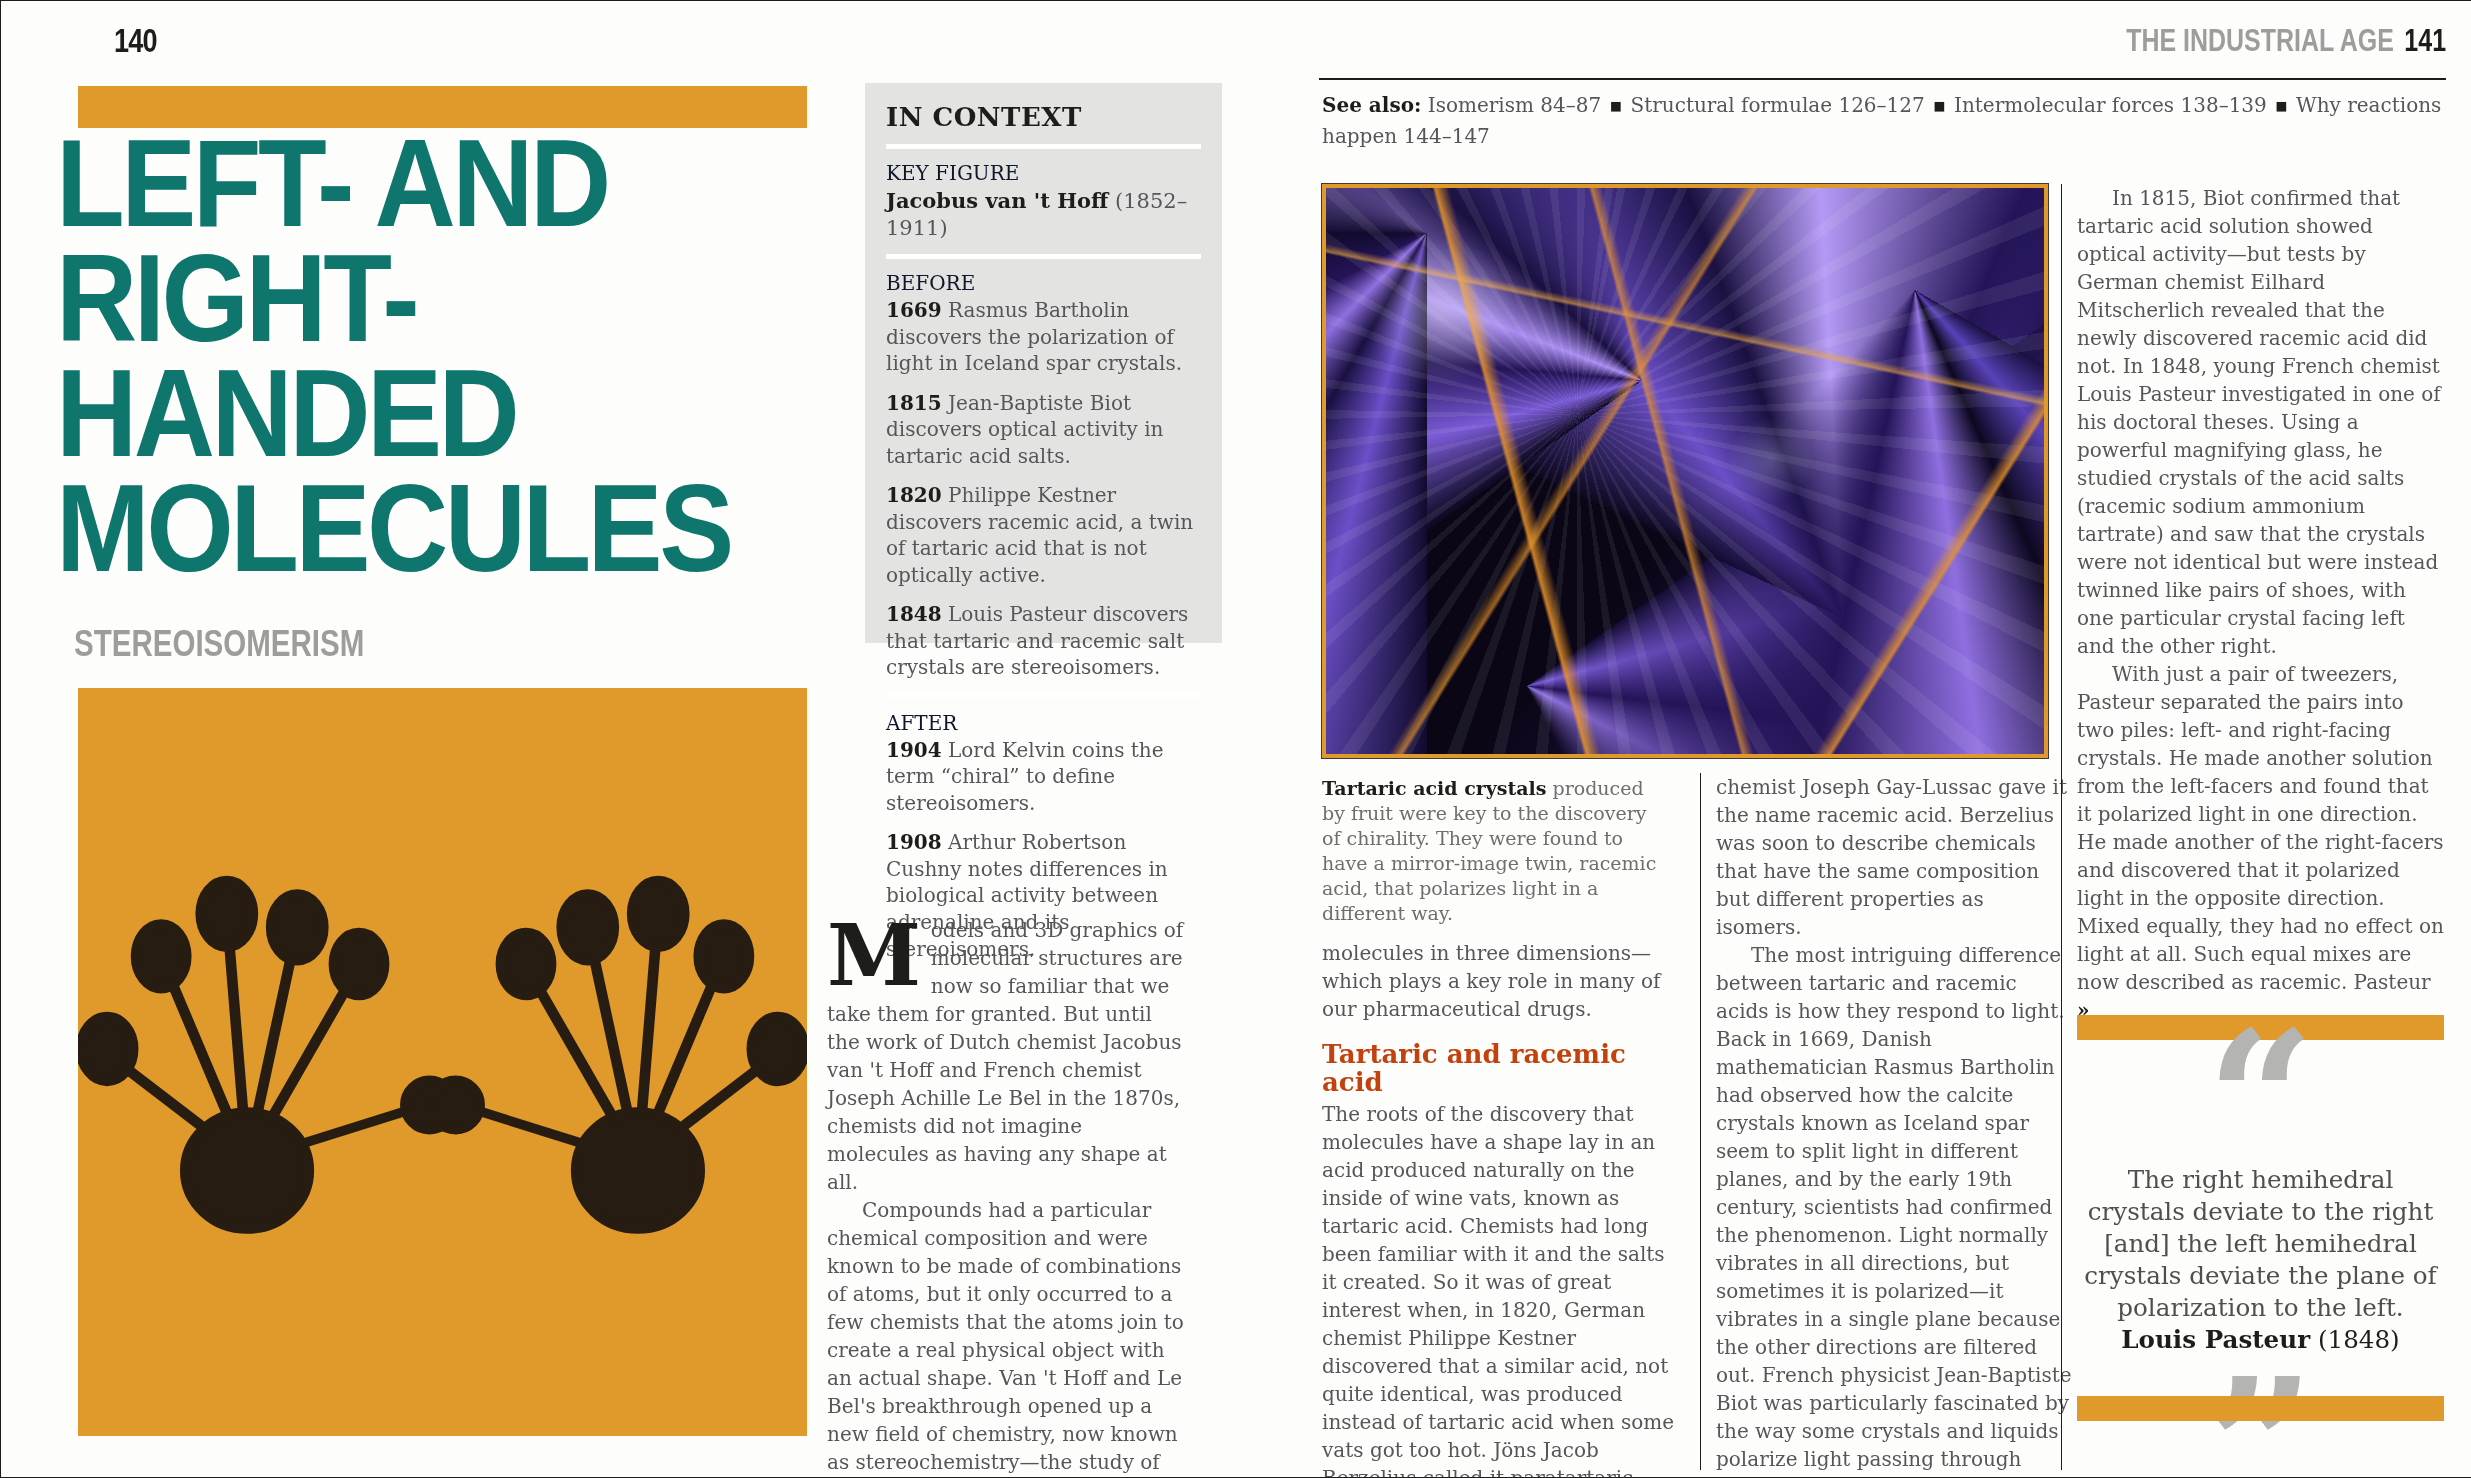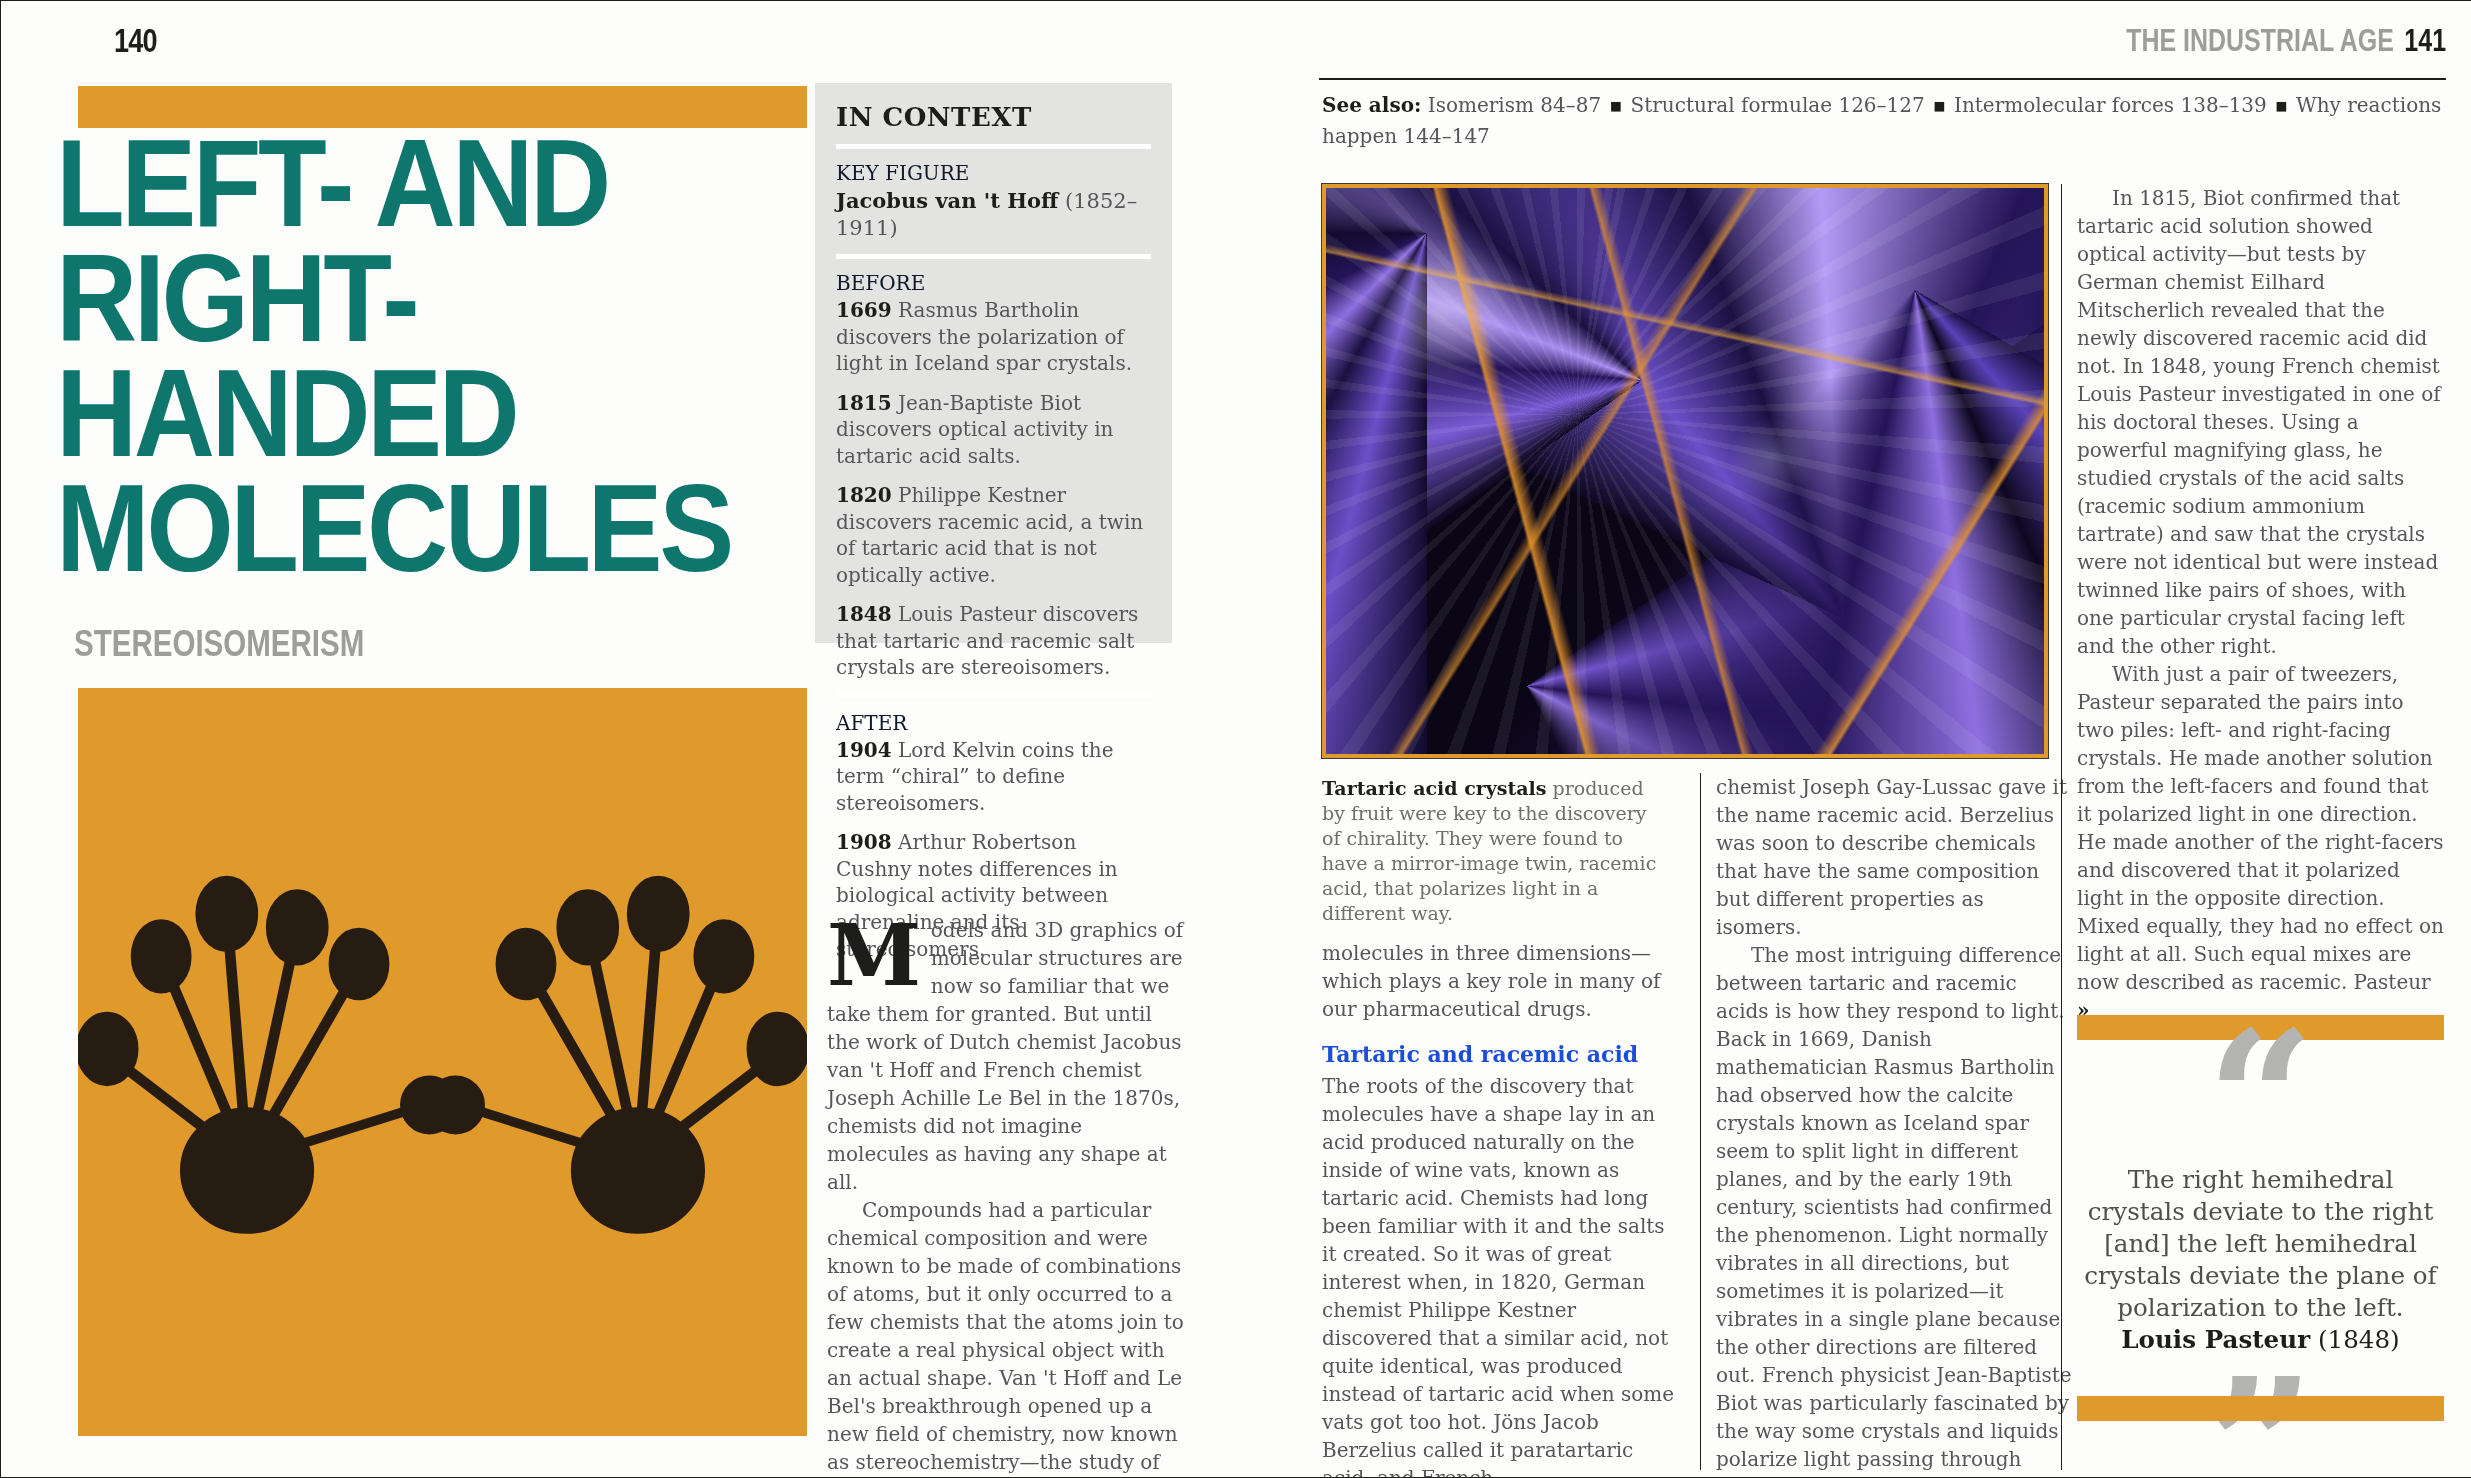--- a/index.html
+++ b/index.html
@@ -9,32 +9,32 @@
   .abs{position:absolute;}
   .sans{font-family:"Liberation Sans",sans-serif;}
   .condL{display:inline-block;transform:scaleX(.82);transform-origin:0 0;white-space:nowrap;}
   .condR{display:inline-block;transform:scaleX(.78);transform-origin:100% 0;white-space:nowrap;}
   .orange-bar{background:#E0992B;}
   .pagenum{font-weight:bold;font-size:33px;color:#1d1d1b;letter-spacing:-1px;}
   .headline{left:55px;top:124px;width:830px;color:#0f766e;font-weight:bold;
     font-size:125px;line-height:115px;letter-spacing:-3.9px;}
   .headline div{transform:scaleX(.9);transform-origin:0 50%;white-space:nowrap;}
   .subtitle{left:73px;top:622px;font-weight:bold;font-size:36px;color:#9d9d9c;letter-spacing:0;}
-  .ctxbox{left:814px;top:82px;width:357px;height:560px;background:#e3e3e2;box-sizing:border-box;padding:19.3px 21px;}
+  .ctxbox{left:864px;top:82px;width:357px;height:560px;background:#e3e3e2;box-sizing:border-box;padding:19.3px 21px;}
   .ctxtitle{font-weight:bold;font-size:26px;color:#1d1d1b;letter-spacing:0.5px;}
   .wrule{height:4.8px;background:#ffffff;margin:11.6px 0 11.6px 0;}
   .ctxlabel{font-size:20px;color:#0f172a;line-height:27px;}
   .ctxevent{font-size:20px;line-height:26.6px;color:#565659;margin-bottom:12.6px;}
   .ctxevent b,.ctxname b{color:#1d1d1b;}
   .ctxname{font-size:21px;line-height:27px;color:#565659;margin-bottom:1.9px;}
   .body-col{font-size:20px;line-height:28px;color:#565659;text-align:left;}
   .body-col p{margin:0;}
   .ind{text-indent:35px;}
   .dropcap{float:left;font-weight:bold;font-size:85px;line-height:62px;color:#1d1d1b;margin:7.7px 9.7px 0 0;}
-  .subhead{font-weight:bold;color:#1d4ed8;font-size:22px;margin:17.4px 0 3.9px 0 !important;}
+  .subhead{font-weight:bold;color:#c2410c;font-size:26px;margin:17.4px 0 3.9px 0 !important;}
   .hrule{background:#1d1d1b;}
   .seealso{font-size:20px;line-height:30px;color:#565659;}
   .seealso b{color:#1d1d1b;}
   .bullet{color:#1d1d1b;font-size:12.6px;vertical-align:1.9px;padding:0 8.7px;}
   .photo-frame{left:1321px;top:183px;width:718px;height:566px;border:4.8px solid #E0992B;outline:1px solid #3a3a38;}
   .photo{position:absolute;inset:0;background:
     radial-gradient(circle at 16% 22%,rgba(255,255,255,.30),transparent 10%),
     radial-gradient(circle at 62% 48%,rgba(220,225,255,.25),transparent 8%),
     linear-gradient(75deg,transparent 29.6%,rgba(232,148,42,.85) 30%,transparent 31.6%,transparent 47.6%,rgba(232,148,42,.7) 48%,transparent 49.2%),
     linear-gradient(-58deg,transparent 19.6%,rgba(232,148,42,.8) 20%,transparent 21.4%,transparent 59.6%,rgba(232,148,42,.65) 60%,transparent 61.2%),

